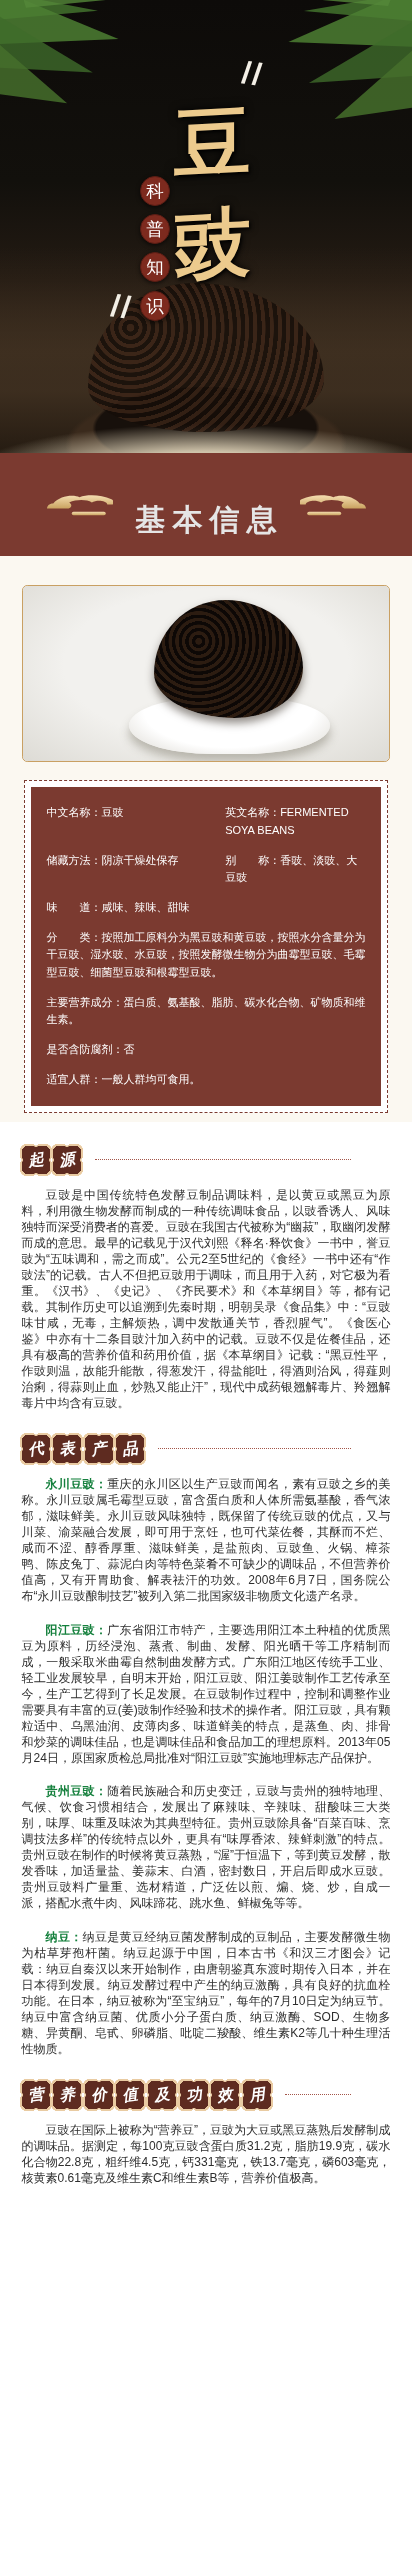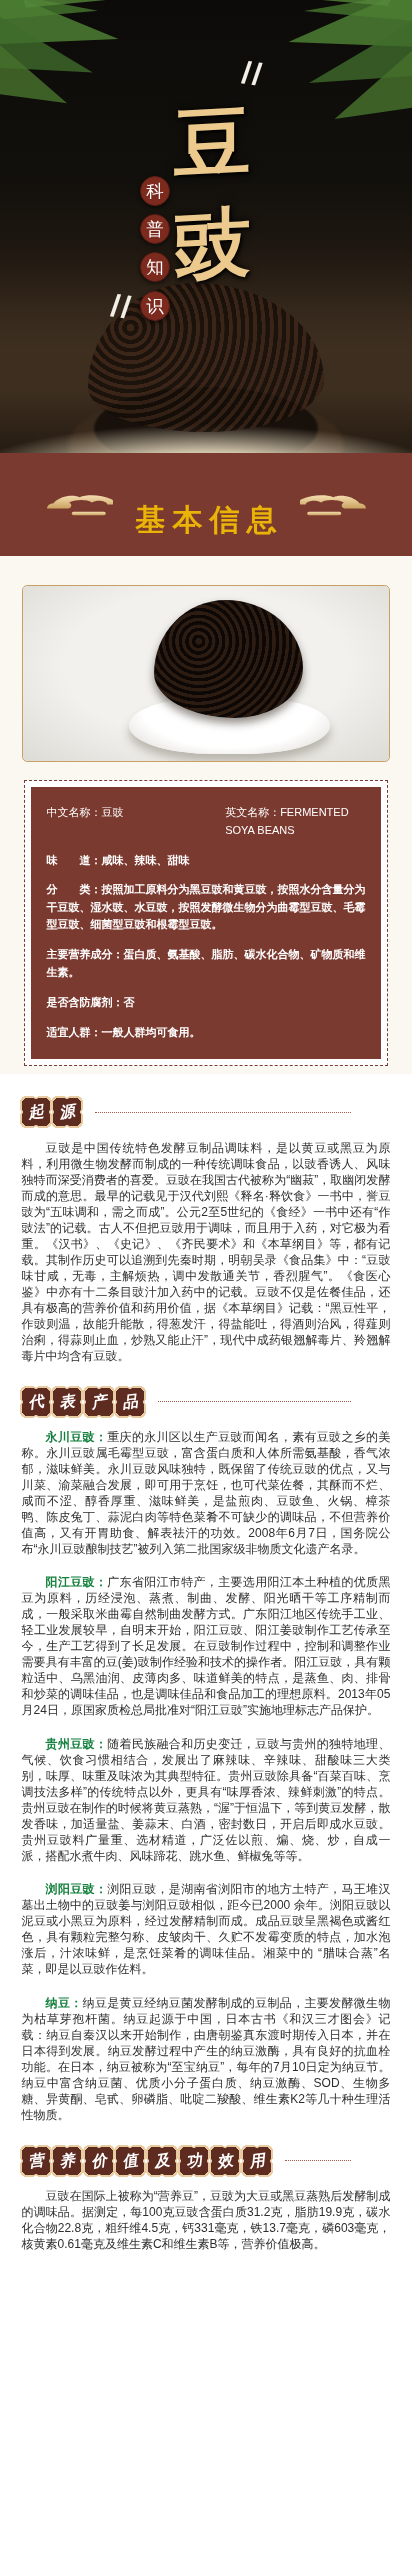--- a/index.html
+++ b/index.html
@@ -52,21 +52,21 @@
   .slash { position:absolute; color:#f3efe6; font-size:31px; font-weight:bold; letter-spacing:2.1px; transform:rotate(8deg); }
   .slash.s1 { left:242px; top:56px; }
   .slash.s2 { left:111px; top:289px; }
 
   
   .banner {
     height:103px; background:#7b3a30;
     display:flex; align-items:center; justify-content:center; gap:15.5px;
   }
   .banner-title {
-    color:#eab308; font-size:30px; font-weight:bold; letter-spacing:7.2px;
+    color:#e5e5e5; font-size:30px; font-weight:bold; letter-spacing:7.2px;
     font-family:Liberation Sans, sans-serif; padding-left:7.2px;margin-top:32px;
   }
   .cloud { width:67px; height:29px; }
 
   
   .basic-wrap { background:#fbf8f1; padding:29px 21.6px 3.1px; }
   .photo-card {
     border:1px solid #c9a063; border-radius:5.2px; background:#eceae6;
     height:175px; position:relative; overflow:hidden;
     box-shadow:inset 0 0 0 2.1px #fbf8f1, inset 0 0 0 2.6px #d8b887;
@@ -86,21 +86,21 @@
       radial-gradient(circle at 50% 45%, #241710 0 55%, #0b0705 100%);
     border-radius:48% 52% 46% 54% / 62% 58% 42% 38%;
     box-shadow:0 5.2px 8.2px rgba(40,30,20,.5);
   }
 
   .info-box { margin:17.5px 2.1px 5.2px; border:1.5px dashed #7b3a30; background:#ffffff; padding:6.2px; }
   .info-inner { background:#7b3a30; color:#ffffff; padding:17.5px 15.5px 15.5px; }
   .info-row { display:flex; font-size:11px; line-height:17.5px; margin-bottom:12.4px; }
   .info-row .l { flex:0 0 56%; }
   .info-row .r { flex:1; }
-  .info-row.full { display:block;font-weight:bold; }
+  .info-row.full { display:block; }
   .info-row.full .l { display:block; }
   .info-row:last-child { margin-bottom:2.1px; }
 
   
   .section { padding:0 21.6px; background:#ffffff; }
   .sec-header { display:flex; align-items:center; margin:24px 0 13.4px; }
   .medallion { position:relative; width:28px; height:28px; margin-right:3.6px; flex:0 0 auto; }
   .medallion::before { content:""; position:absolute; inset:-2.1px;
     background:
       radial-gradient(circle at 28% 28%, #e9cba2 0 30%, rgba(0,0,0,0) 31%),
@@ -195,20 +195,24 @@
     <div class="bowl"></div>
     <div class="mound"></div>
   </div>
 
   <div class="info-box">
     <div class="info-inner">
       <div class="info-row">
         <span class="l">中文名称：豆豉</span>
         <span class="r">英文名称：FERMENTED SOYA BEANS</span>
       </div>
+      <div class="info-row">
+        <span class="l">储藏方法：阴凉干燥处保存</span>
+        <span class="r">别　　称：香豉、淡豉、大豆豉</span>
+      </div>
       <div class="info-row full">
         <span class="l">味　　道：咸味、辣味、甜味</span>
       </div>
       <div class="info-row full">
         <span class="l">分　　类：按照加工原料分为黑豆豉和黄豆豉，按照水分含量分为干豆豉、湿水豉、水豆豉，按照发酵微生物分为曲霉型豆豉、毛霉型豆豉、细菌型豆豉和根霉型豆豉。</span>
       </div>
       <div class="info-row full">
         <span class="l">主要营养成分：蛋白质、氨基酸、脂肪、碳水化合物、矿物质和维生素。</span>
       </div>
       <div class="info-row full">
@@ -246,21 +250,20 @@
         <b>产</b>
       </span>
     <span class="medallion">
         <b>品</b>
       </span>
     <span class="dotline"></span>
   </div>
   <p class="para"><span class="lead">永川豆豉：</span><span>重庆的永川区以生产豆豉而闻名，素有豆豉之乡的美称。永川豆豉属毛霉型豆豉，富含蛋白质和人体所需氨基酸，香气浓郁，滋味鲜美。永川豆豉风味独特，既保留了传统豆豉的优点，又与川菜、渝菜融合发展，即可用于烹饪，也可代菜佐餐，其酥而不烂、咸而不涩、醇香厚重、滋味鲜美，是盐煎肉、豆豉鱼、火锅、樟茶鸭、陈皮兔丁、蒜泥白肉等特色菜肴不可缺少的调味品，不但营养价值高，又有开胃助食、解表祛汗的功效。2008年6月7日，国务院公布“永川豆豉酿制技艺”被列入第二批国家级非物质文化遗产名录。</span></p>
   <p class="para"><span class="lead">阳江豆豉：</span><span>广东省阳江市特产，主要选用阳江本土种植的优质黑豆为原料，历经浸泡、蒸煮、制曲、发酵、阳光晒干等工序精制而成，一般采取米曲霉自然制曲发酵方式。广东阳江地区传统手工业、轻工业发展较早，自明末开始，阳江豆豉、阳江姜豉制作工艺传承至今，生产工艺得到了长足发展。在豆豉制作过程中，控制和调整作业需要具有丰富的豆(姜)豉制作经验和技术的操作者。阳江豆豉，具有颗粒适中、乌黑油润、皮薄肉多、味道鲜美的特点，是蒸鱼、肉、排骨和炒菜的调味佳品，也是调味佳品和食品加工的理想原料。2013年05月24日，原国家质检总局批准对“阳江豆豉”实施地理标志产品保护。</span></p>
   <p class="para"><span class="lead">贵州豆豉：</span><span>随着民族融合和历史变迁，豆豉与贵州的独特地理、气候、饮食习惯相结合，发展出了麻辣味、辛辣味、甜酸味三大类别，味厚、味重及味浓为其典型特征。贵州豆豉除具备“百菜百味、烹调技法多样”的传统特点以外，更具有“味厚香浓、辣鲜刺激”的特点。贵州豆豉在制作的时候将黄豆蒸熟，“渥”于恒温下，等到黄豆发酵，散发香味，加适量盐、姜蒜末、白酒，密封数日，开启后即成水豆豉。贵州豆豉料广量重、选材精道，广泛佐以煎、煸、烧、炒，自成一派，搭配水煮牛肉、风味蹄花、跳水鱼、鲜椒兔等等。</span></p>
-  <p class="para"><span class="lead">浏阳豆豉：</span><span>浏阳豆豉，是湖南省浏阳市的地方土特产，马王堆汉墓出土物中的豆豉姜与浏阳豆豉相似，距今已2000 余年。浏阳豆豉以泥豆或小黑豆为原料，经过发酵精制而成。成品豆豉呈黑褐色或酱红色，具有颗粒完整匀称、皮皱肉干、久贮不发霉变质的特点，加水泡涨后，汁浓味鲜，是烹饪菜肴的调味佳品。湘菜中的 “腊味合蒸”名菜，即是以豆豉作佐料。</span></p>
   <p class="para"><span class="lead">纳豆：</span><span>纳豆是黄豆经纳豆菌发酵制成的豆制品，主要发酵微生物为枯草芽孢杆菌。纳豆起源于中国，日本古书《和汉三才图会》记载：纳豆自秦汉以来开始制作，由唐朝鉴真东渡时期传入日本，并在日本得到发展。纳豆发酵过程中产生的纳豆激酶，具有良好的抗血栓功能。在日本，纳豆被称为“至宝纳豆”，每年的7月10日定为纳豆节。纳豆中富含纳豆菌、优质小分子蛋白质、纳豆激酶、SOD、生物多糖、异黄酮、皂甙、卵磷脂、吡啶二羧酸、维生素K2等几十种生理活性物质。</span></p>
 </div>
 
 <div class="section">
   <div class="sec-header">
     <span class="medallion">
         <b>营</b>
       </span>
     <span class="medallion">
         <b>养</b>

